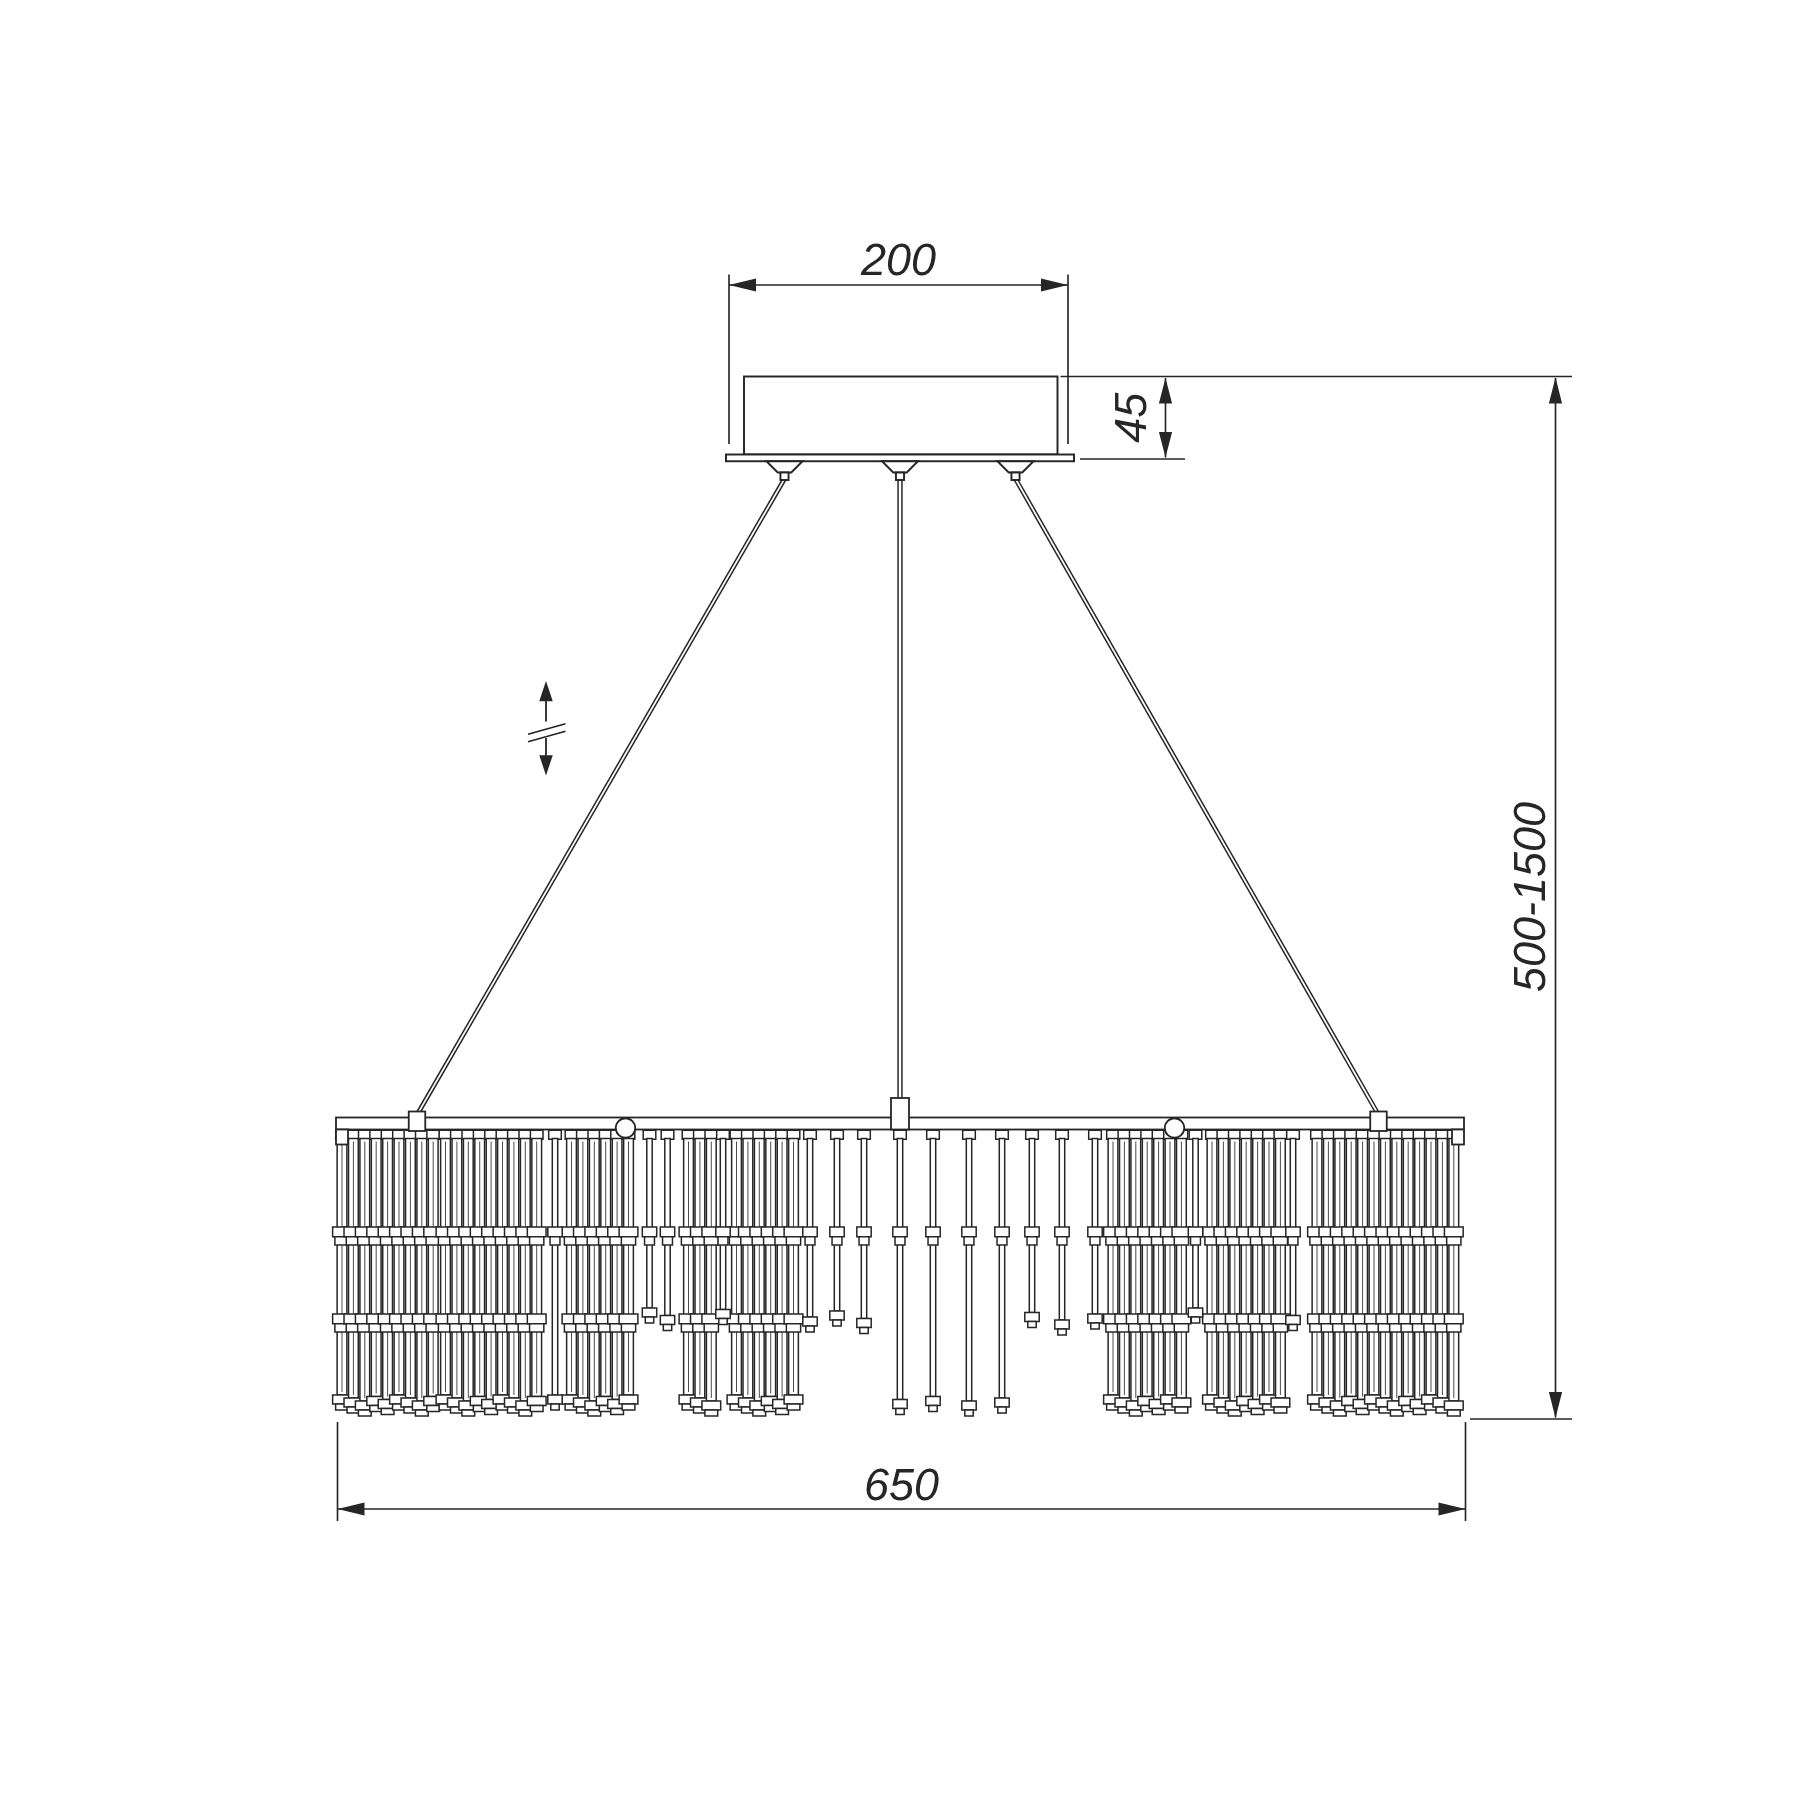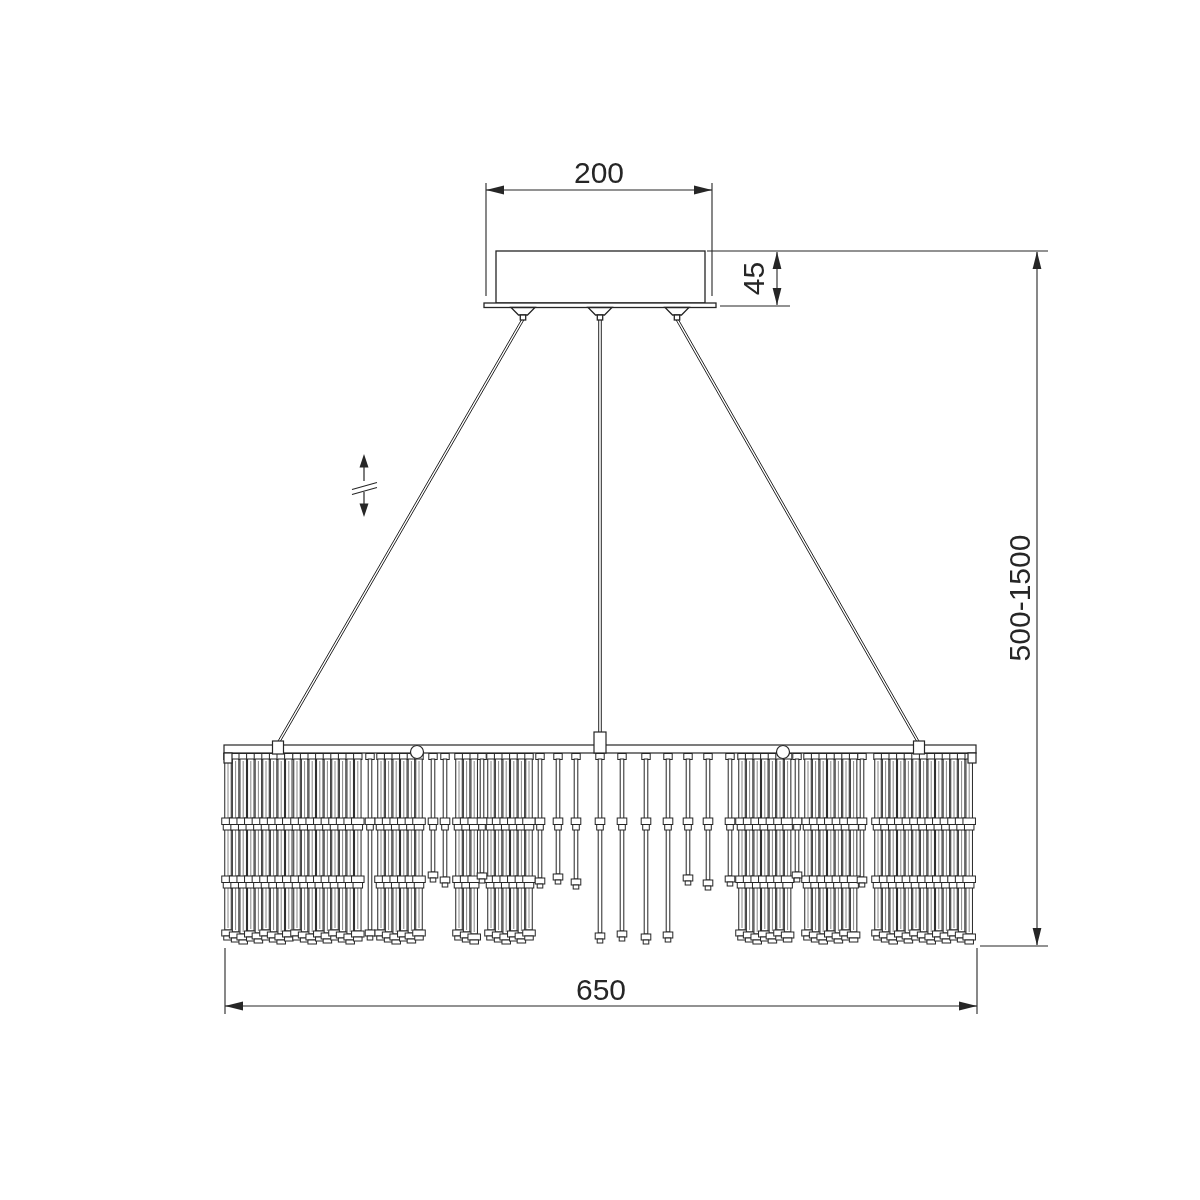--- a/index.html
+++ b/index.html
@@ -1,16 +1,16 @@
 <!DOCTYPE html>
 <html><head>
 <meta charset="utf-8">
 <style>
   html,body{margin:0;padding:0;background:#ffffff;}
-  .stage{position:relative;width:1200px;height:1200px;background:#fff;overflow:hidden;}
+  .stage{position:relative;width:1200px;height:1200px;background:#fff;overflow:hidden;font-style:italic;}
   svg{display:block;}
   text{font-family:"Liberation Sans","DejaVu Sans",sans-serif;font-size:30px;fill:#262626;}
 </style>
 </head>
 <body>
 
 <div class="stage">
 <svg width="1200" height="1200" viewBox="0 0 1200 1200">
 
   <g stroke="#262626" stroke-width="1">

